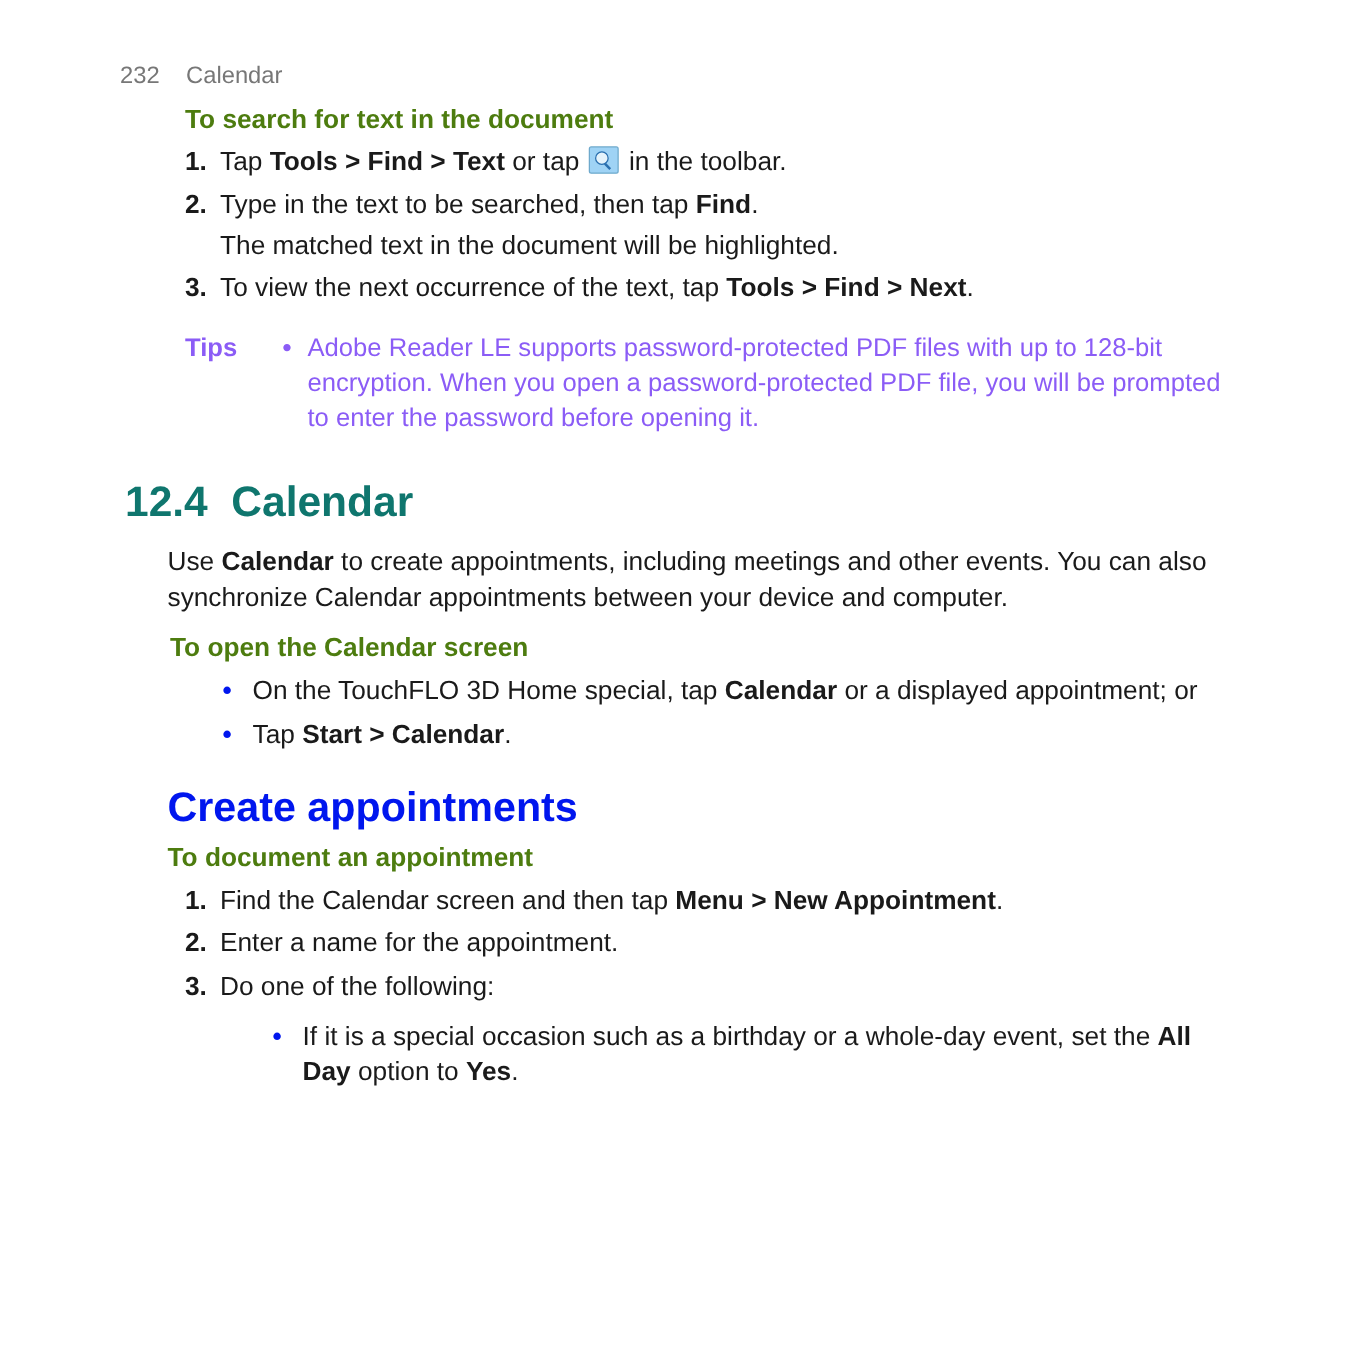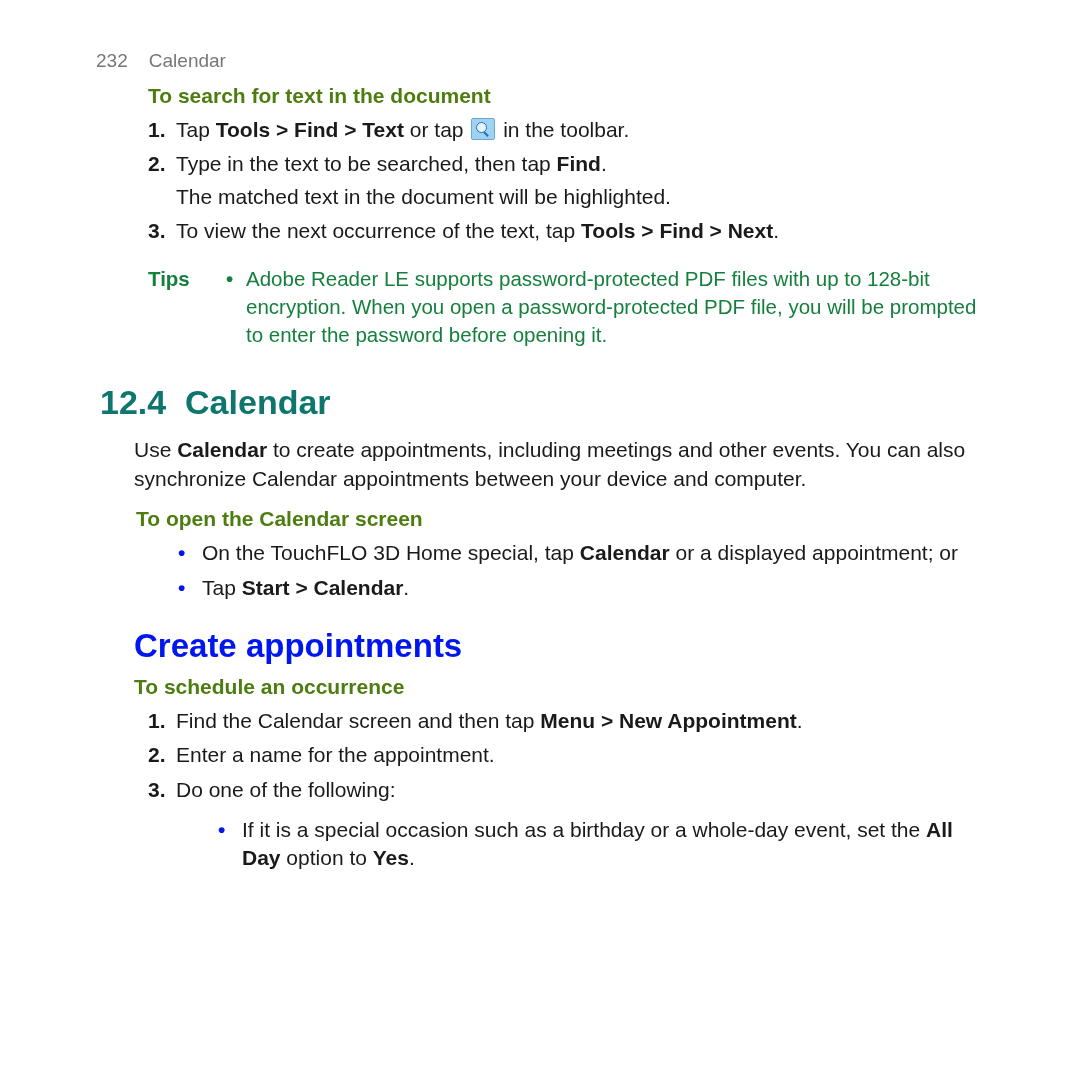--- a/index.html
+++ b/index.html
@@ -45,21 +45,21 @@
     content: counter(n) ".";
     position: absolute;
     left: 0;
     top: 2px;
     font-weight: 700;
   }
   .b { font-weight: 700; }
   .tips-block {
     display: flex;
     margin: 14px 0 2px 48px;
-    color: #15803d;
+    color: #8b5cf6;
     font-size: 20.5px;
   }
   .tips-label {
     font-weight: 700;
     min-width: 78px;
     padding-top: 2px;
   }
   .tips-list {
     list-style: none;
     margin: 0;
@@ -204,21 +204,21 @@
     <li>
       <span>On the TouchFLO 3D Home special, tap </span><span class="b">Calendar</span><span> or a displayed appointment; or</span>
     </li>
     <li>
       <span>Tap </span><span class="b">Start &gt; Calendar</span><span>.</span>
     </li>
   </ul>
 
   <div class="subsection-head">Create appointments</div>
 
-  <div class="sub-head" style="margin-left:34px">To schedule an occurrence</div>
+  <div class="sub-head" style="margin-left:34px">To document an appointment</div>
 
   <ol class="num" style="margin-left:48px">
     <li>
       <span>Find the Calendar screen and then tap </span><span class="b">Menu &gt; New Appointment</span><span>.</span>
     </li>
     <li>
       <span>Enter a name for the appointment.</span>
     </li>
     <li>
       <span>Do one of the following:</span>

